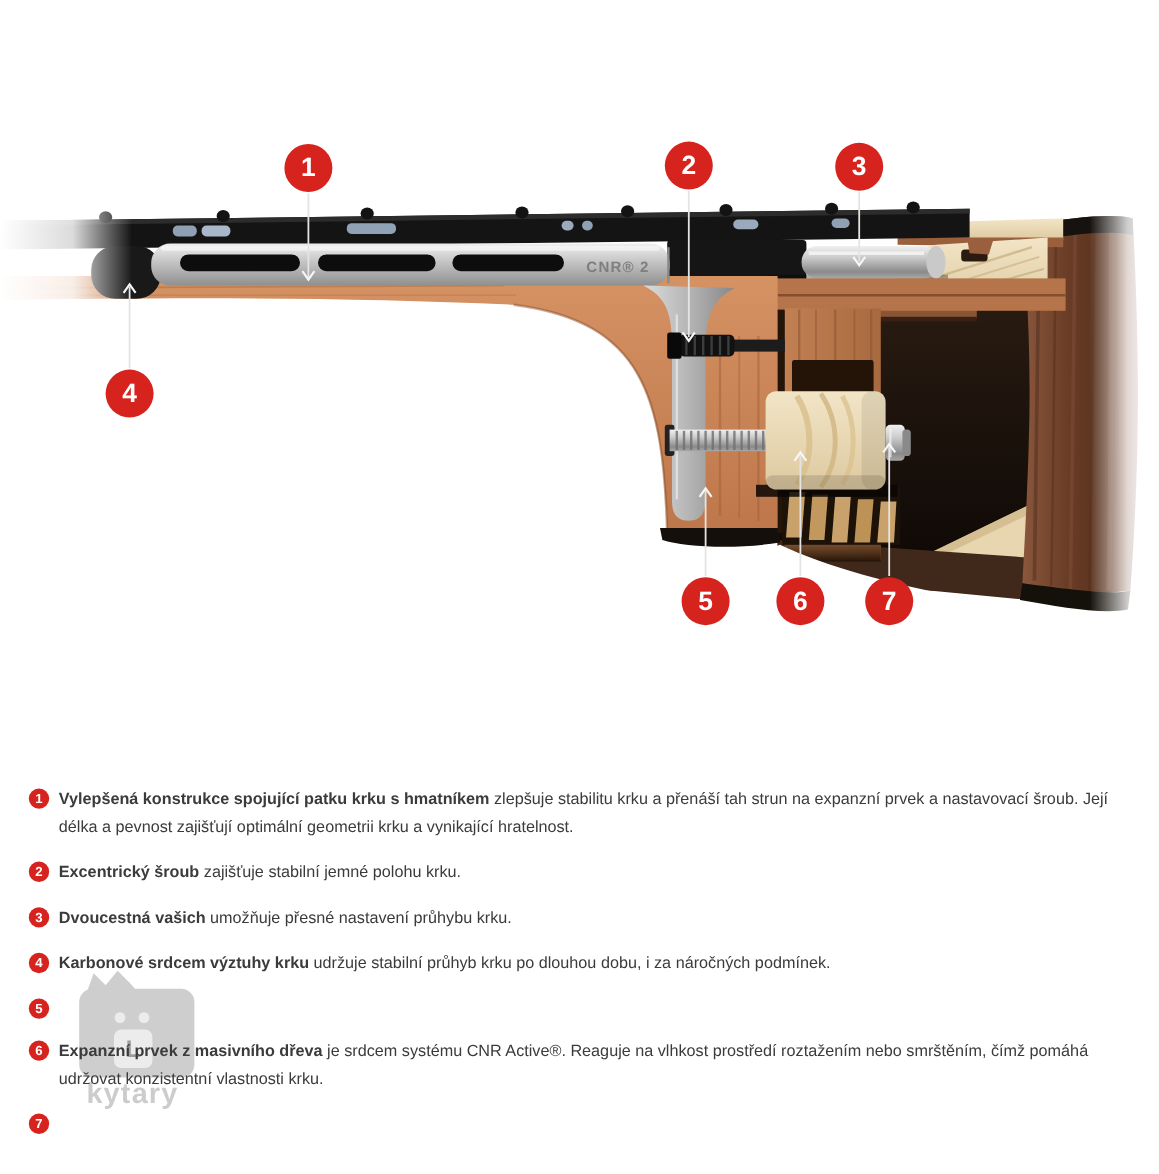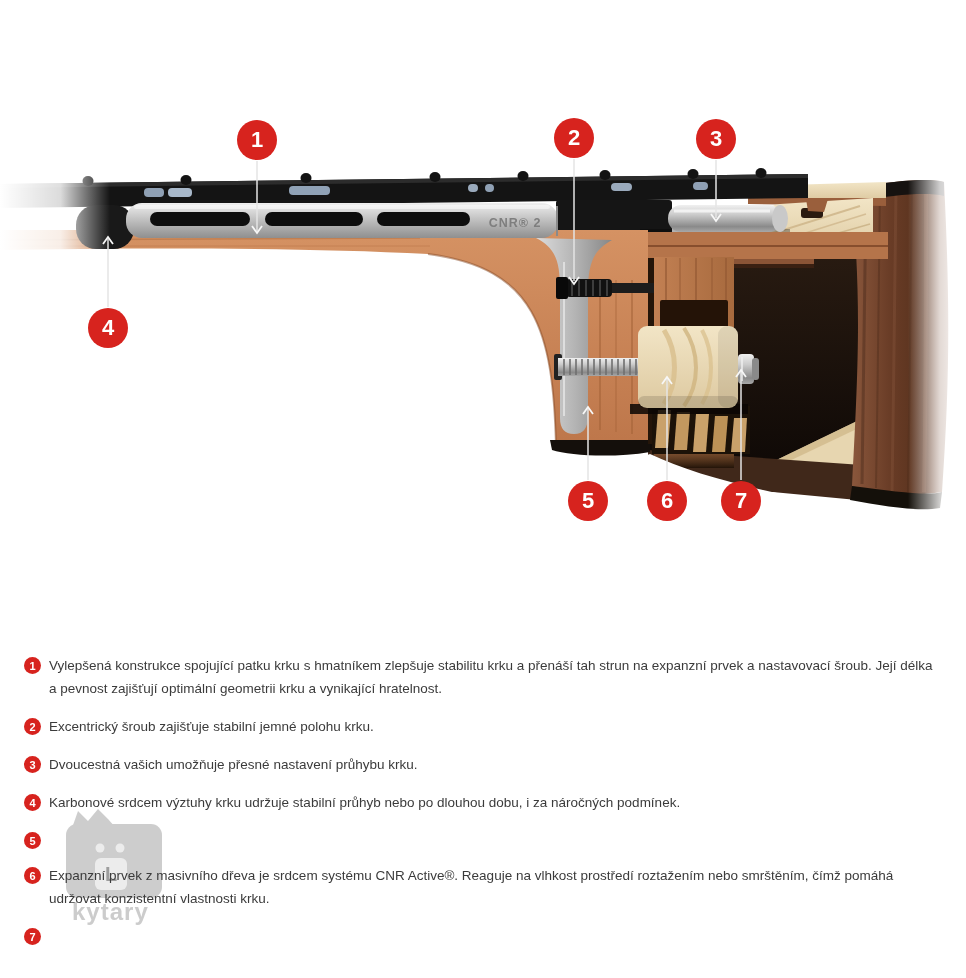--- a/index.html
+++ b/index.html
@@ -23,21 +23,21 @@
   }
   
   .legend{position:absolute;left:24px;top:654px;width:912px;z-index:2;}
   .li{display:flex;align-items:flex-start;margin-bottom:15px;}
   .badge{
     flex:0 0 auto;width:17px;height:17px;border-radius:50%;margin:3px 8px 0 0;
     background:var(--badge-red,#d7231e);color:#fff;font-size:11px;font-weight:bold;
     display:flex;align-items:center;justify-content:center;
   }
   .lt{margin:0;font-size:13.5px;line-height:23px;color:var(--text-color,#3b3b3b);}
-  .lt b{font-weight:400;margin-top:23px;}
+  .lt b{font-weight:700;margin-top:23px;}
 </style>
 </head>
 <body>
 
 <div class="stage">
 
   <svg class="illus" viewBox="0 0 966 620">
     <defs>
       <linearGradient id="gMetal" x1="0" y1="0" x2="0" y2="1">
         <stop offset="0" stop-color="#efefef"></stop>
@@ -317,21 +317,21 @@
     <div class="li">
       <span class="badge">2</span>
       <p class="lt"><b>Excentrický šroub</b><span> zajišťuje stabilní jemné polohu krku.</span></p>
     </div>
     <div class="li">
       <span class="badge">3</span>
       <p class="lt"><b>Dvoucestná vašich</b><span> umožňuje přesné nastavení průhybu krku.</span></p>
     </div>
     <div class="li">
       <span class="badge">4</span>
-      <p class="lt"><b>Karbonové srdcem výztuhy krku</b><span> udržuje stabilní průhyb nebo po dlouhou dobu, i za náročných podmínek.</span></p>
+      <p class="lt"><b>Karbonové srdcem výztuhy krku</b><span> udržuje stabilní průhyb krku po dlouhou dobu, i za náročných podmínek.</span></p>
     </div>
     <div class="li">
       <span class="badge">5</span>
     </div>
     <div class="li">
       <span class="badge">6</span>
       <p class="lt"><b>Expanzní prvek z masivního dřeva</b><span> je srdcem systému CNR Active®. Reaguje na vlhkost prostředí roztažením nebo smrštěním, čímž pomáhá udržovat konzistentní vlastnosti krku.</span></p>
     </div>
     <div class="li">
       <span class="badge">7</span>

